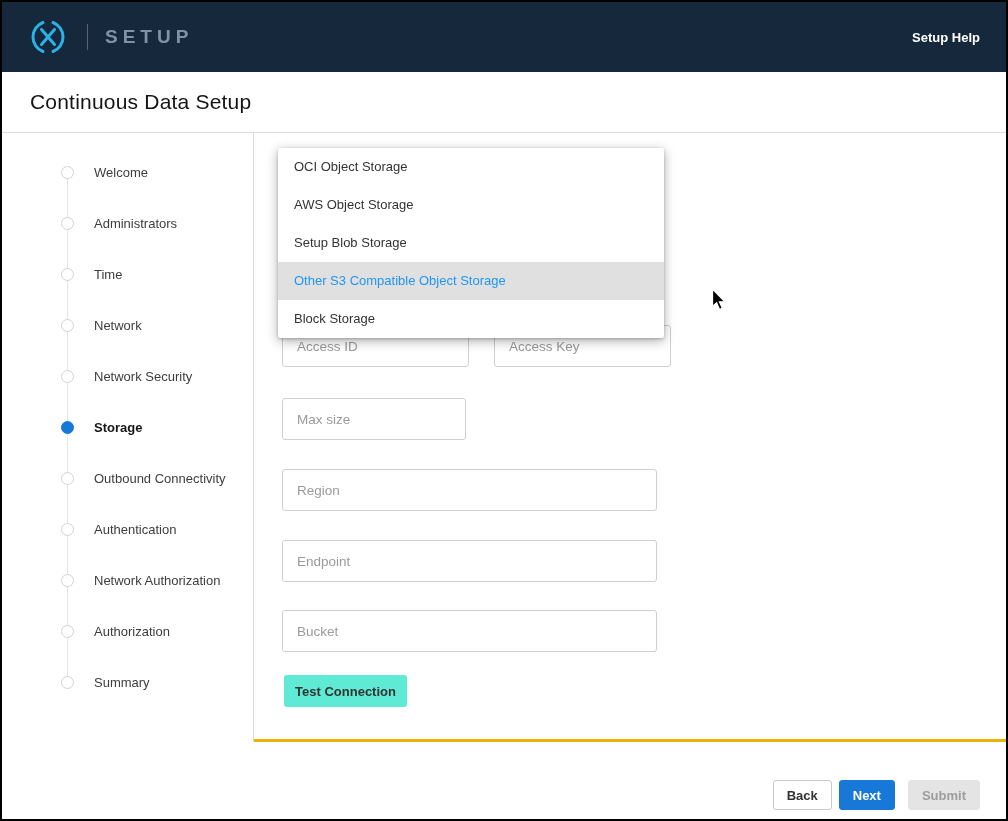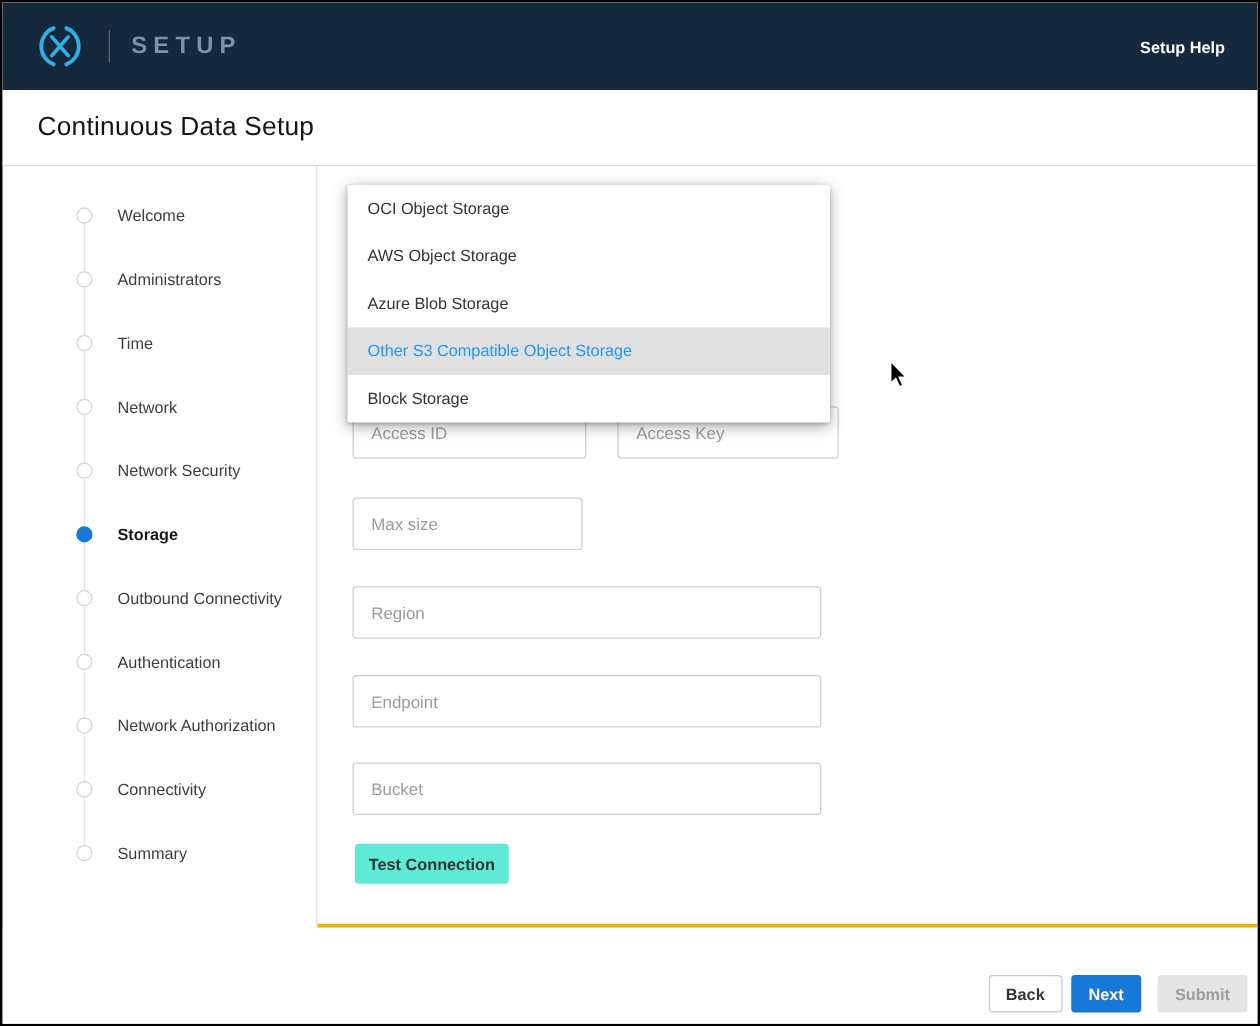--- a/index.html
+++ b/index.html
@@ -46,21 +46,21 @@
   .select-box{box-sizing:border-box;width:183px;height:42px;border:1px solid #cfcfcf;border-radius:3px;padding:0 12px 0 14px;display:flex;align-items:center;font-size:13.5px;color:#333;cursor:pointer;background:#fff;}
   .select-box .chevron{margin-left:auto;color:#777;font-size:11px;}
   .test-btn{position:absolute;left:30px;top:542px;width:123px;height:32px;background:#5eead4;border:none;border-radius:3px;font-size:13px;font-weight:600;color:#333;font-family:inherit;cursor:pointer;}
 
   
   .dropdown{position:absolute;left:24px;top:15px;width:386px;background:#fff;border-radius:2px;box-shadow:0 3px 12px rgba(0,0,0,.32),0 1px 3px rgba(0,0,0,.2);z-index:10;}
   .option{height:38px;line-height:38px;padding:0 16px;font-size:13px;color:#333;cursor:pointer;white-space:nowrap;}
   .option.highlighted{background:var(--highlight-bg,#e0e0e0);color:var(--highlight-blue,#2196f3);}
 
   
-  .footer{height:79px;display:flex;align-items:flex-end;justify-content:flex-end;padding:0 8px 11px 0;box-sizing:border-box;gap:7px;background:#fff;}
+  .footer{height:79px;display:flex;align-items:flex-end;justify-content:flex-end;padding:0 26px 11px 0;box-sizing:border-box;gap:7px;background:#fff;}
   .btn{height:30px;padding:0 13px;font-size:13px;font-weight:700;border-radius:3px;font-family:inherit;cursor:pointer;}
   .btn-back{background:#fff;border:1px solid #c9c9c9;color:#333;}
   .btn-next{background:var(--accent-blue,#1878d8);border:1px solid var(--accent-blue,#1878d8);color:#fff;}
   .btn-submit{background:#e4e4e4;border:1px solid #e4e4e4;color:#9d9d9d;margin-left:6px;cursor:default;}
 
   .cursor{position:absolute;left:709px;top:286px;z-index:50;pointer-events:none;}
 </style>
 </head>
 <body>
 
@@ -120,34 +120,34 @@
       <div class="step">
         <span class="dot"></span>
         <span class="step-label">Authentication</span>
       </div>
       <div class="step">
         <span class="dot"></span>
         <span class="step-label">Network Authorization</span>
       </div>
       <div class="step">
         <span class="dot"></span>
-        <span class="step-label">Connectivity</span>
+        <span class="step-label">Authorization</span>
       </div>
       <div class="step">
         <span class="dot"></span>
         <span class="step-label">Summary</span>
       </div>
     </div>
 
     <div class="main">
 
       <div class="dropdown">
         <div class="option">OCI Object Storage</div>
         <div class="option">AWS Object Storage</div>
-        <div class="option">Azure Blob Storage</div>
+        <div class="option">Setup Blob Storage</div>
         <div class="option highlighted">Other S3 Compatible Object Storage</div>
         <div class="option">Block Storage</div>
       </div>
 
       <div class="row row-credentials">
         <input class="field w-access-id" type="text" placeholder="Access ID" style="">
         <input class="field w-access-key" type="text" placeholder="Access Key" style="">
       </div>
 
       <div class="row row-size">

